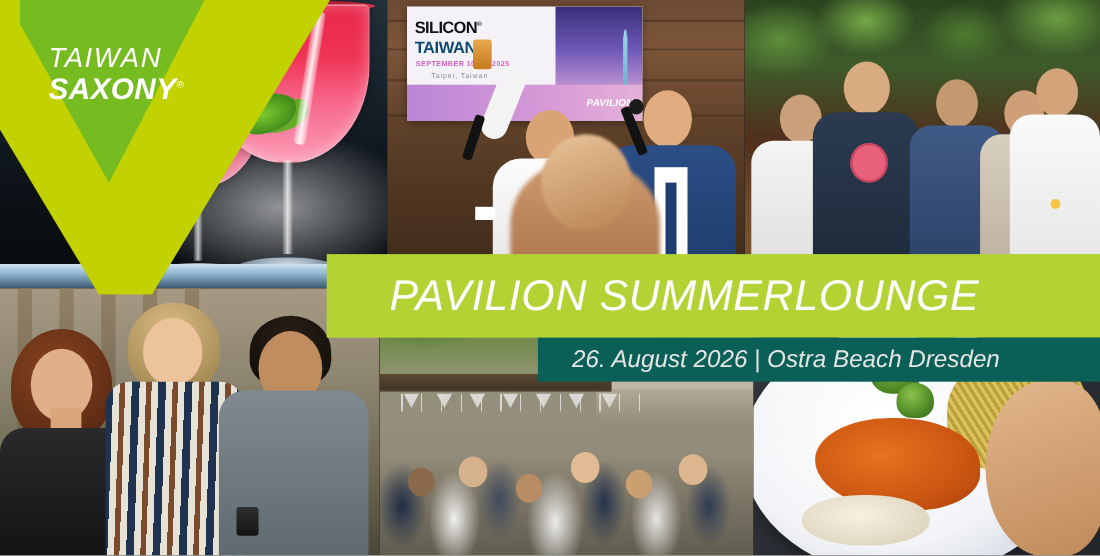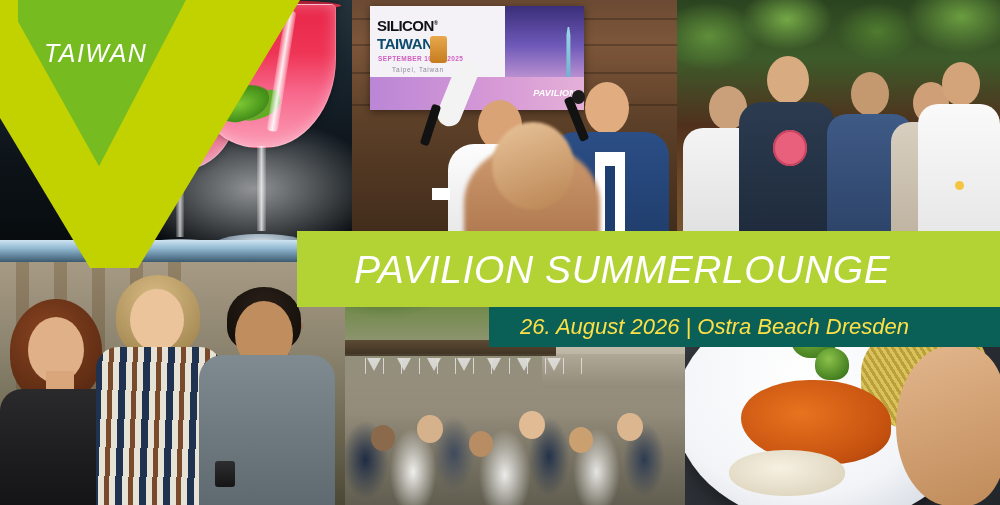--- a/index.html
+++ b/index.html
@@ -398,21 +398,21 @@
     letter-spacing:.6px; color:#ffffff; white-space:nowrap;
   }
   #subtitle-band {
     position:absolute; left:489px; top:307px; width:511px; height:40px;
     background:#0a5f56;
     display:flex; align-items:center;
   }
   #event-subtitle {
     margin-left:31px;
     font:italic 400 22px/1 "Liberation Sans", sans-serif;
-    color:#fde047; white-space:nowrap;
+    color:#e5e5e5; white-space:nowrap;
   }
 </style>
 </head>
 <body>
 
 <div id="banner">
 
   <div class="cell" id="cell-cocktails">
     <div id="cocktail-bg"></div>
     <div class="glass" id="glass-c">
@@ -572,20 +572,21 @@
     <div id="rice"></div>
     <div id="hand-food"></div>
   </div>
 
   <div id="logo-block">
     <div id="logo-shape-light"></div>
     <div id="logo-shape-mid"></div>
     <div id="logo-shape-light2"></div>
     <div id="logo-text">
       <div id="logo-silicon">TAIWAN</div>
+      <div id="logo-saxony"><span>SAXONY</span><span id="logo-reg">®</span></div>
     </div>
   </div>
 
   <div id="title-band">
     <div id="event-title">PAVILION SUMMERLOUNGE</div>
   </div>
   <div id="subtitle-band">
     <div id="event-subtitle">26. August 2026 | Ostra Beach Dresden</div>
   </div>
 

